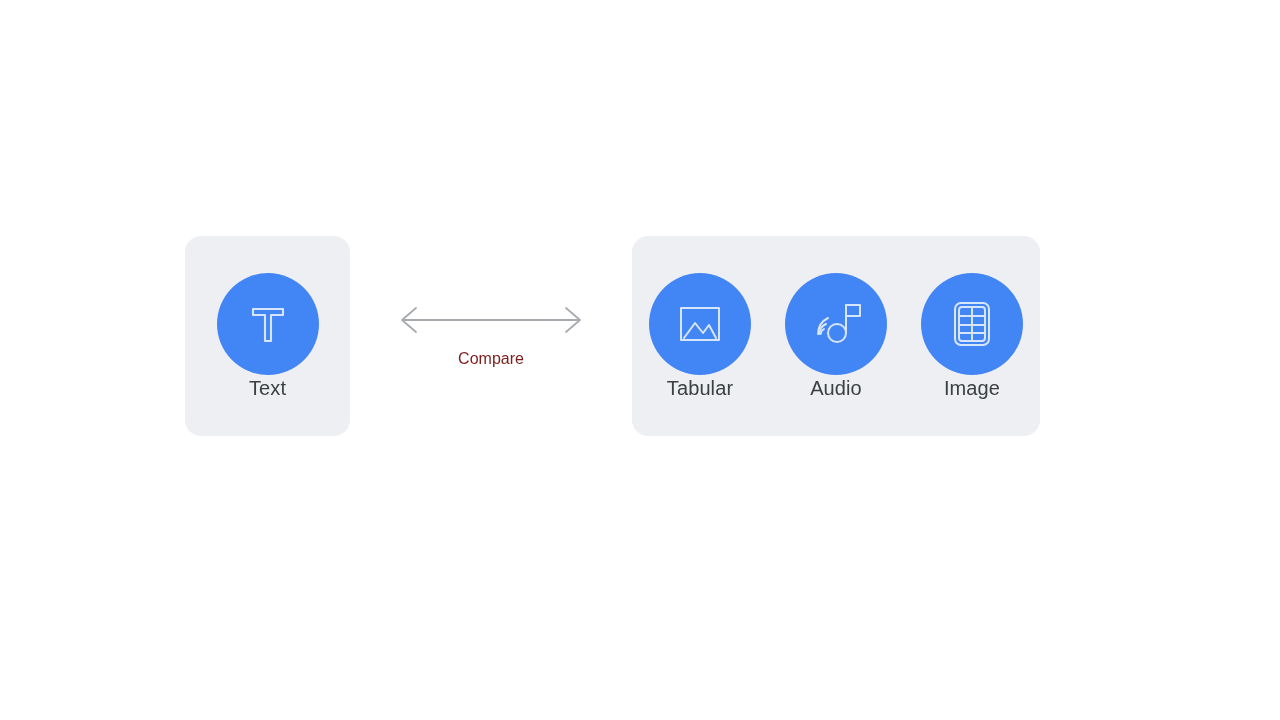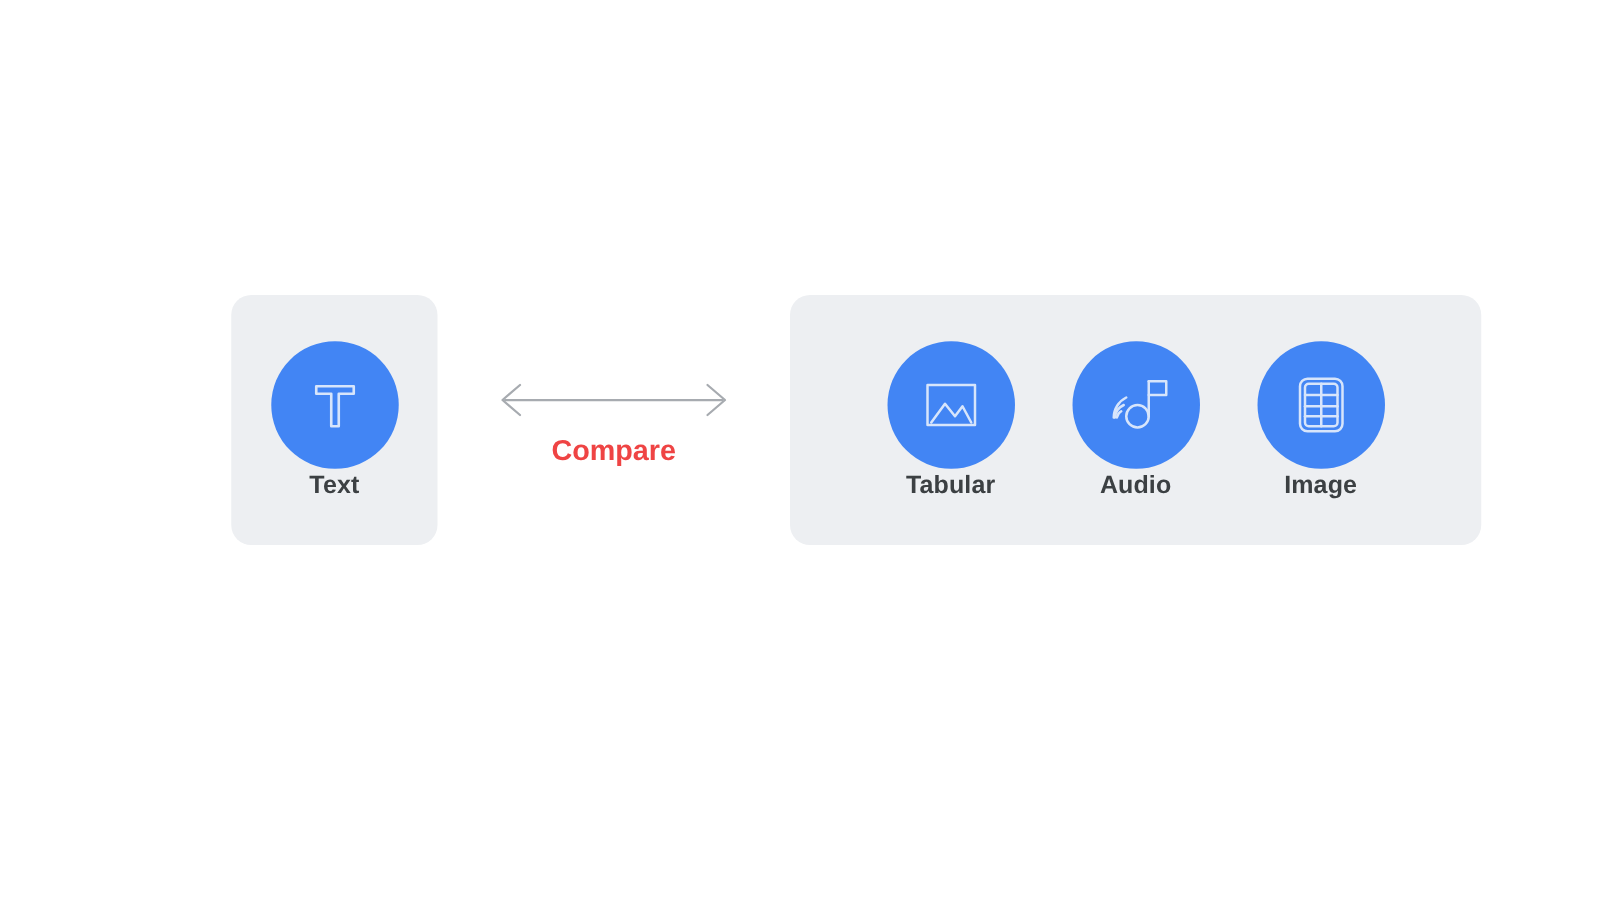--- a/index.html
+++ b/index.html
@@ -35,21 +35,21 @@
   }
   .panel-left {
     left: 185px;
     top: 236px;
     width: 165px;
     height: 200px;
   }
   .panel-right {
     left: 632px;
     top: 236px;
-    width: 553px;
+    width: 408px;
     height: 200px;
     gap: 0px;
   }
 
   
   .item {
     display: flex;
     flex-direction: column;
     align-items: center;
     justify-content: flex-start;
@@ -67,44 +67,44 @@
   }
   .circle svg { display: block; }
 
   .caption {
     margin-top: 1px;
     font-size: 20px;
     line-height: 24px;
     color: #3c4043;
     letter-spacing: 0.1px;
     white-space: nowrap;
-    font-weight: 700;
+    font-weight: 400;
   }
 
   
   .compare {
     position: absolute;
     left: 398px;
     top: 300px;
     width: 186px;
     display: flex;
     flex-direction: column;
     align-items: center;
   }
   .compare-arrow {
     width: 186px;
     height: 34px;
   }
   .compare-label {
     margin-top: 7px;
-    font-size: 23px;
+    font-size: 16px;
     line-height: 28px;
-    color: #ef4444;
+    color: #7f1d1d;
     white-space: nowrap;
-    font-weight: 700;
+    font-weight: 400;
   }
 </style>
 </head>
 <body>
 
 <div class="stage">
 
   <div class="panel panel-left">
 
     <div class="item">

